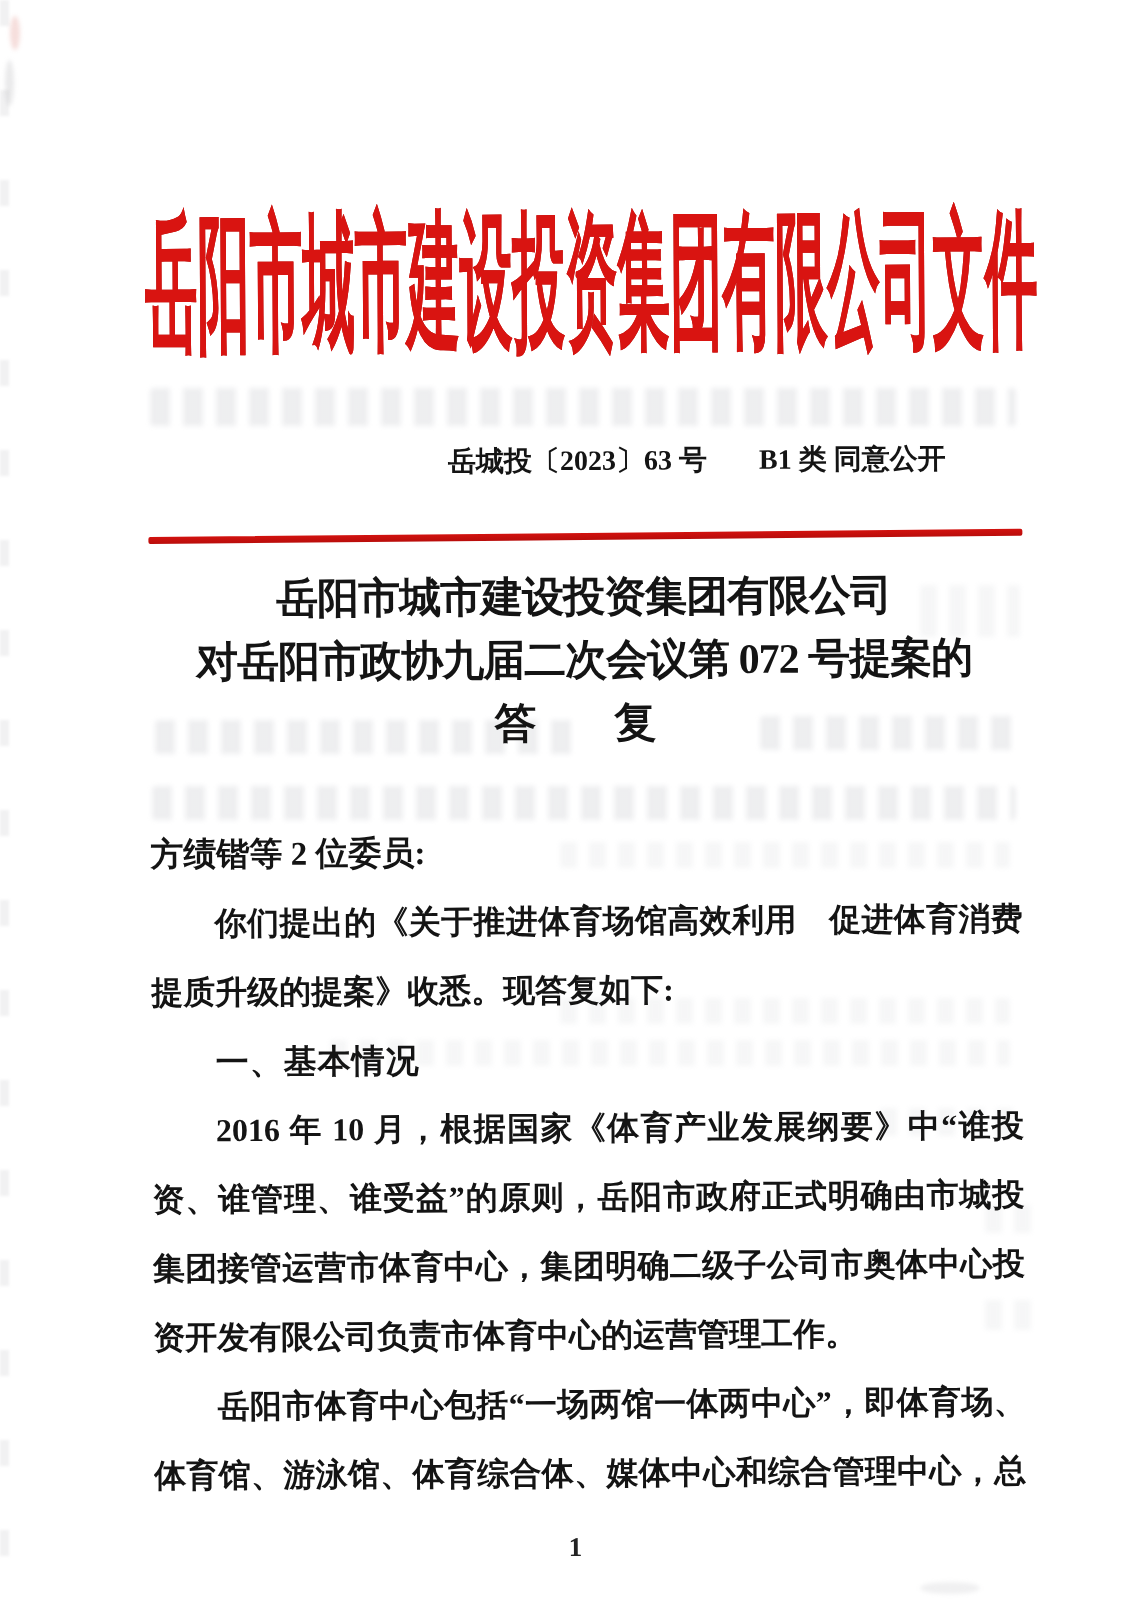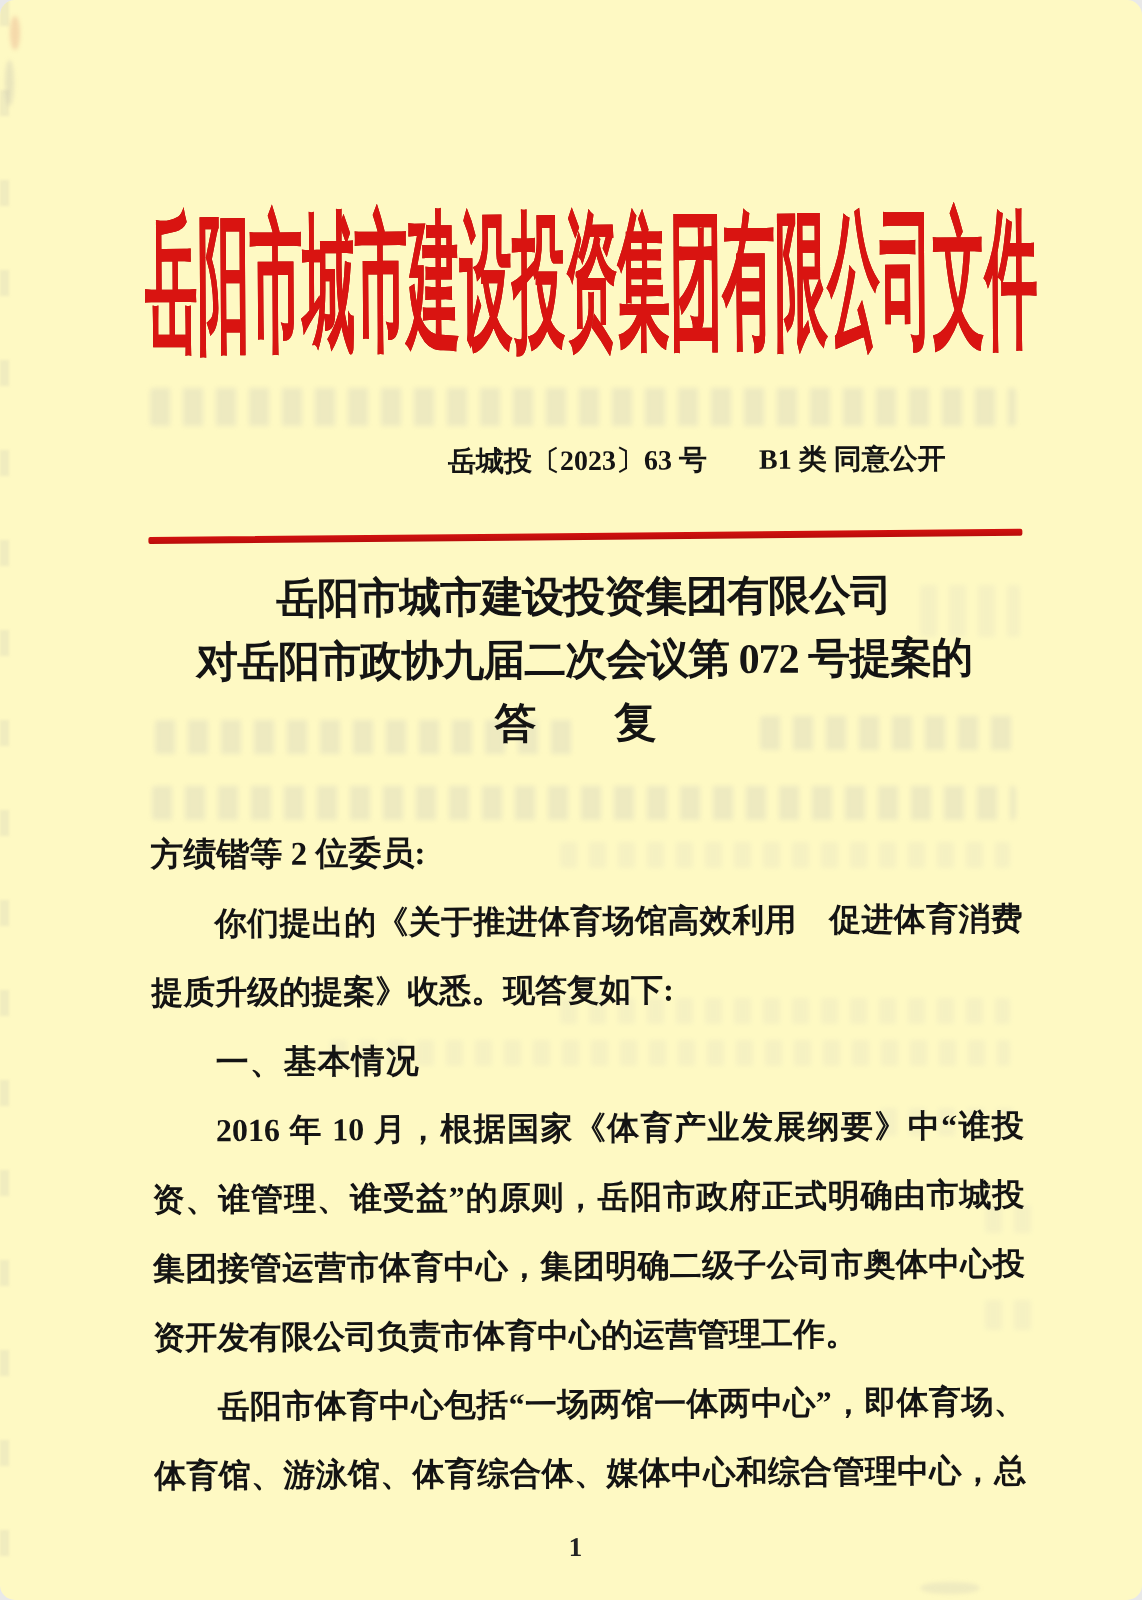--- a/index.html
+++ b/index.html
@@ -1,21 +1,20 @@
 <!DOCTYPE html>
 <html><head>
 <meta charset="utf-8">
 <style>
   html,body{margin:0;padding:0;background:#e9e9e9;}
   .sheet{
-    position:relative;width:1142px;height:1600px;background:#fef9c3;
+    position:relative;width:1142px;height:1600px;background:#ffffff;
     overflow:hidden;margin:0 auto;
     font-family:"Liberation Serif","DejaVu Serif",serif;
     color:#141414;
-    border-radius:15px;
   }
   .content{position:absolute;left:0;top:0;width:1142px;height:1600px;
     transform:rotate(-0.35deg);transform-origin:50% 50%;}
   
   .letterhead{
     position:absolute;left:148px;top:198px;height:168px;
     white-space:nowrap;font-weight:bold;
     font-size:150px;line-height:168px;
     transform:scaleX(0.35);transform-origin:left center;
     color:#d91411;text-shadow:0 0 1px #a50f0b;

